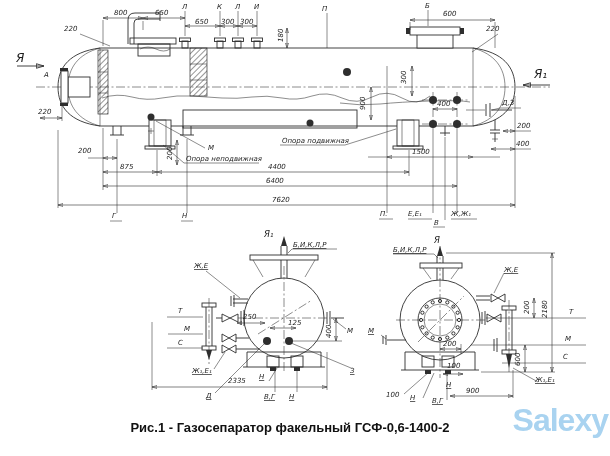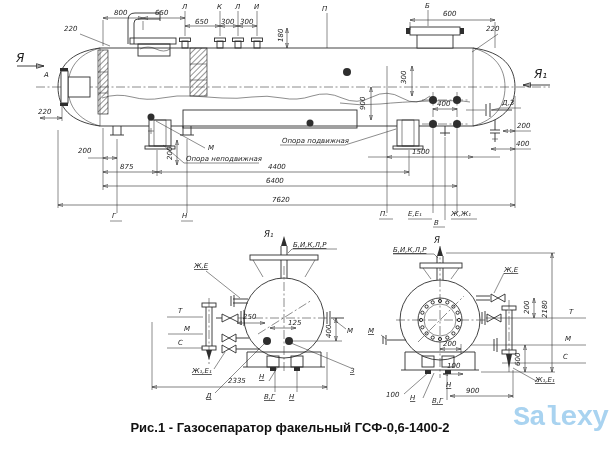--- a/index.html
+++ b/index.html
@@ -13,22 +13,22 @@
   .dm{stroke-width:.6;marker-start:url(#ar);marker-end:url(#ar)}
   .f{fill:#2e2e2e;stroke:none}
   .w{fill:#fff}
   .hz{fill:url(#h);stroke:#2e2e2e;stroke-width:.7}
   text{fill:#1c1c1c;stroke:none;font-style:italic;font-family:"DejaVu Sans",sans-serif;}
   .t7{font-size:7px}.t8{font-size:8.5px}.t11{font-size:12px}
   .u{text-decoration:underline}
   #caption{position:absolute;left:0;top:420px;width:580px;text-align:center;
            font-family:"Liberation Sans",sans-serif;font-weight:bold;font-size:13px;
            color:#111;font-style:normal;}
-  #watermark{position:absolute;right:2px;top:402px;font-size:28px;font-weight:bold;
-             color:#a9d3f0;letter-spacing:-1px;font-family:Liberation Mono, monospace;}
+  #watermark{position:absolute;right:2px;top:402px;font-size:32px;font-weight:bold;
+             color:#a9d3f0;letter-spacing:-1px;font-family:Liberation Sans, sans-serif;}
 </style>
 </head>
 <body>
 
 <div id="stage">
 <svg width="610" height="456" viewBox="0 0 610 456">
   <defs>
     <marker id="ar" markerWidth="9" markerHeight="6" refX="8.5" refY="3" orient="auto-start-reverse">
       <path d="M0,0.5 L8.5,3 L0,5.5 Z" fill="#2e2e2e" stroke="none"></path>
     </marker>

